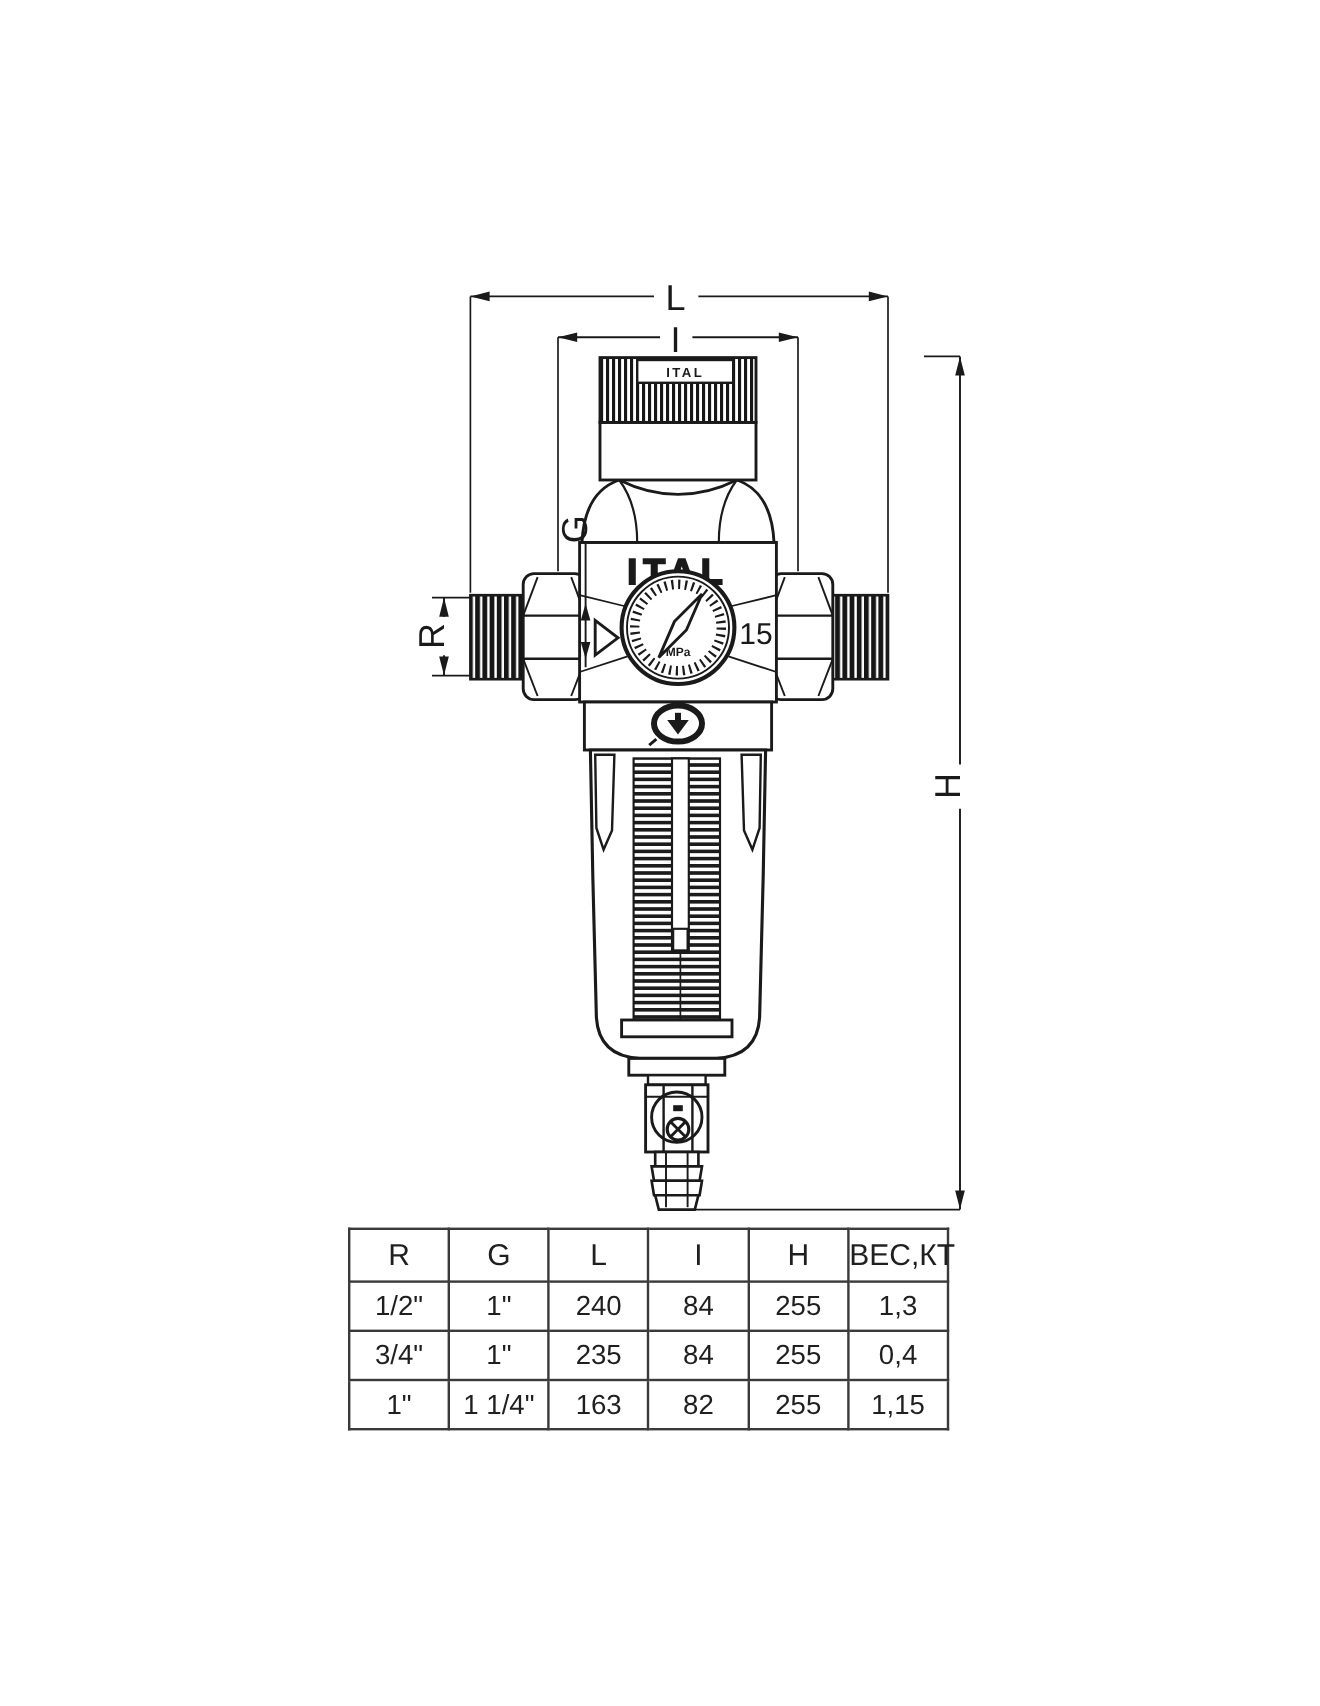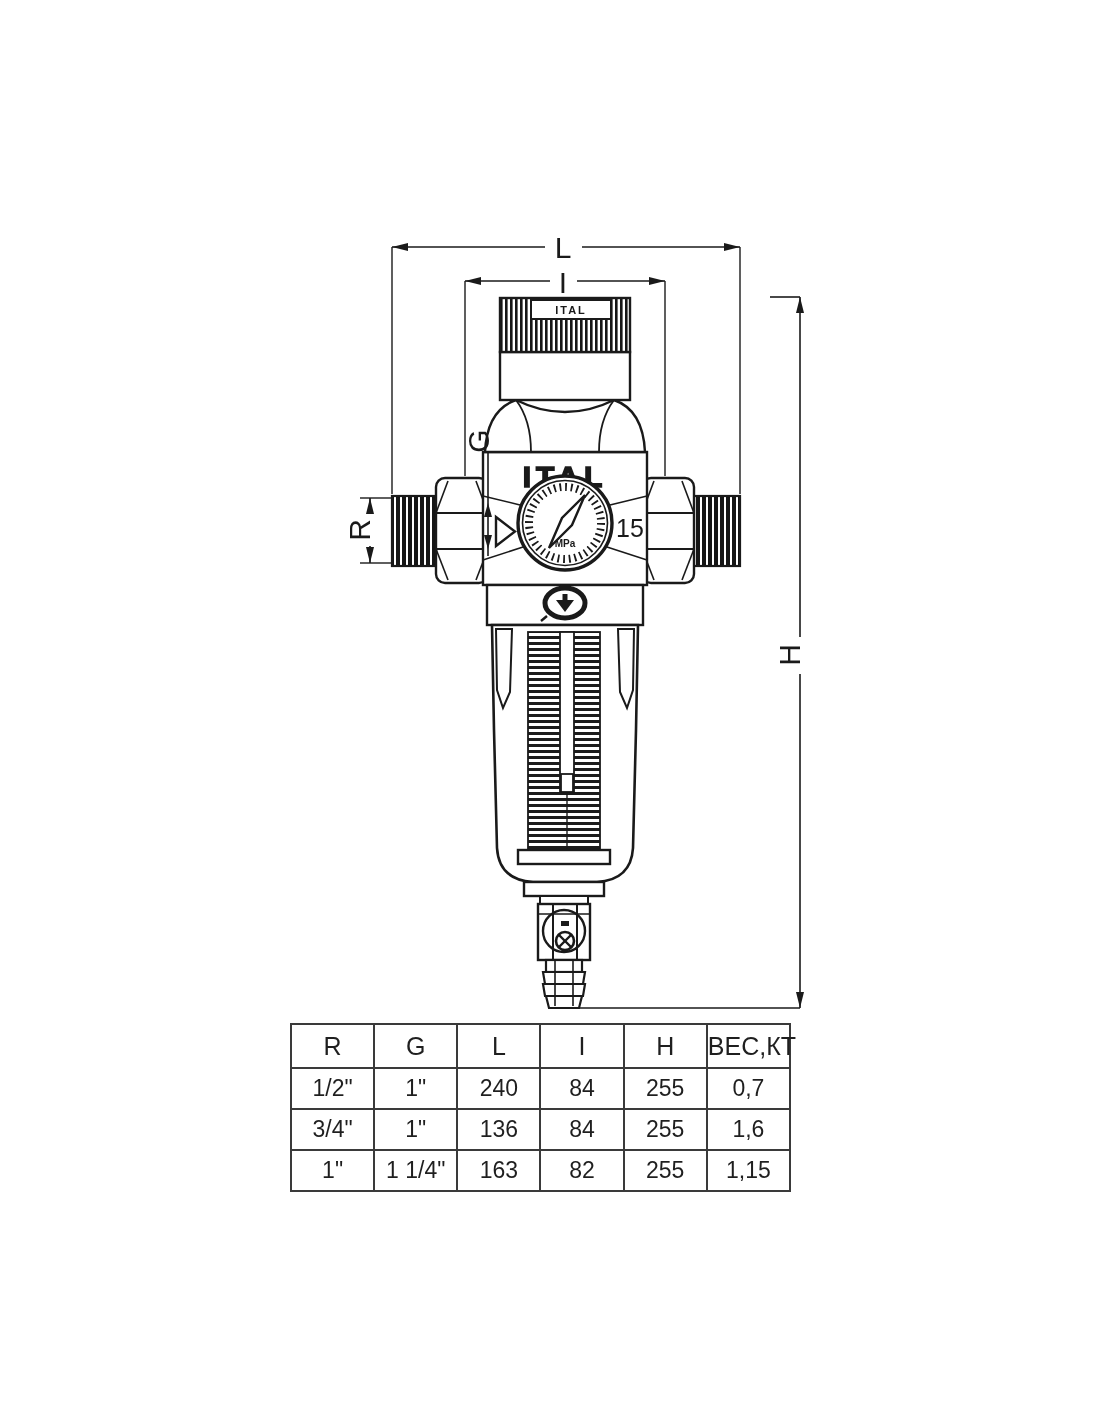--- a/index.html
+++ b/index.html
@@ -209,29 +209,29 @@
       <th>ВЕС,КТ</th>
     </tr>
   </thead>
   <tbody>
     <tr>
       <td>1/2"</td>
       <td>1"</td>
       <td>240</td>
       <td>84</td>
       <td>255</td>
-      <td>0,7</td>
+      <td>1,3</td>
     </tr>
     <tr>
       <td>3/4"</td>
       <td>1"</td>
-      <td>136</td>
+      <td>235</td>
       <td>84</td>
       <td>255</td>
-      <td>1,6</td>
+      <td>0,4</td>
     </tr>
     <tr>
       <td>1"</td>
       <td>1 1/4"</td>
       <td>163</td>
       <td>82</td>
       <td>255</td>
       <td>1,15</td>
     </tr>
   </tbody>

